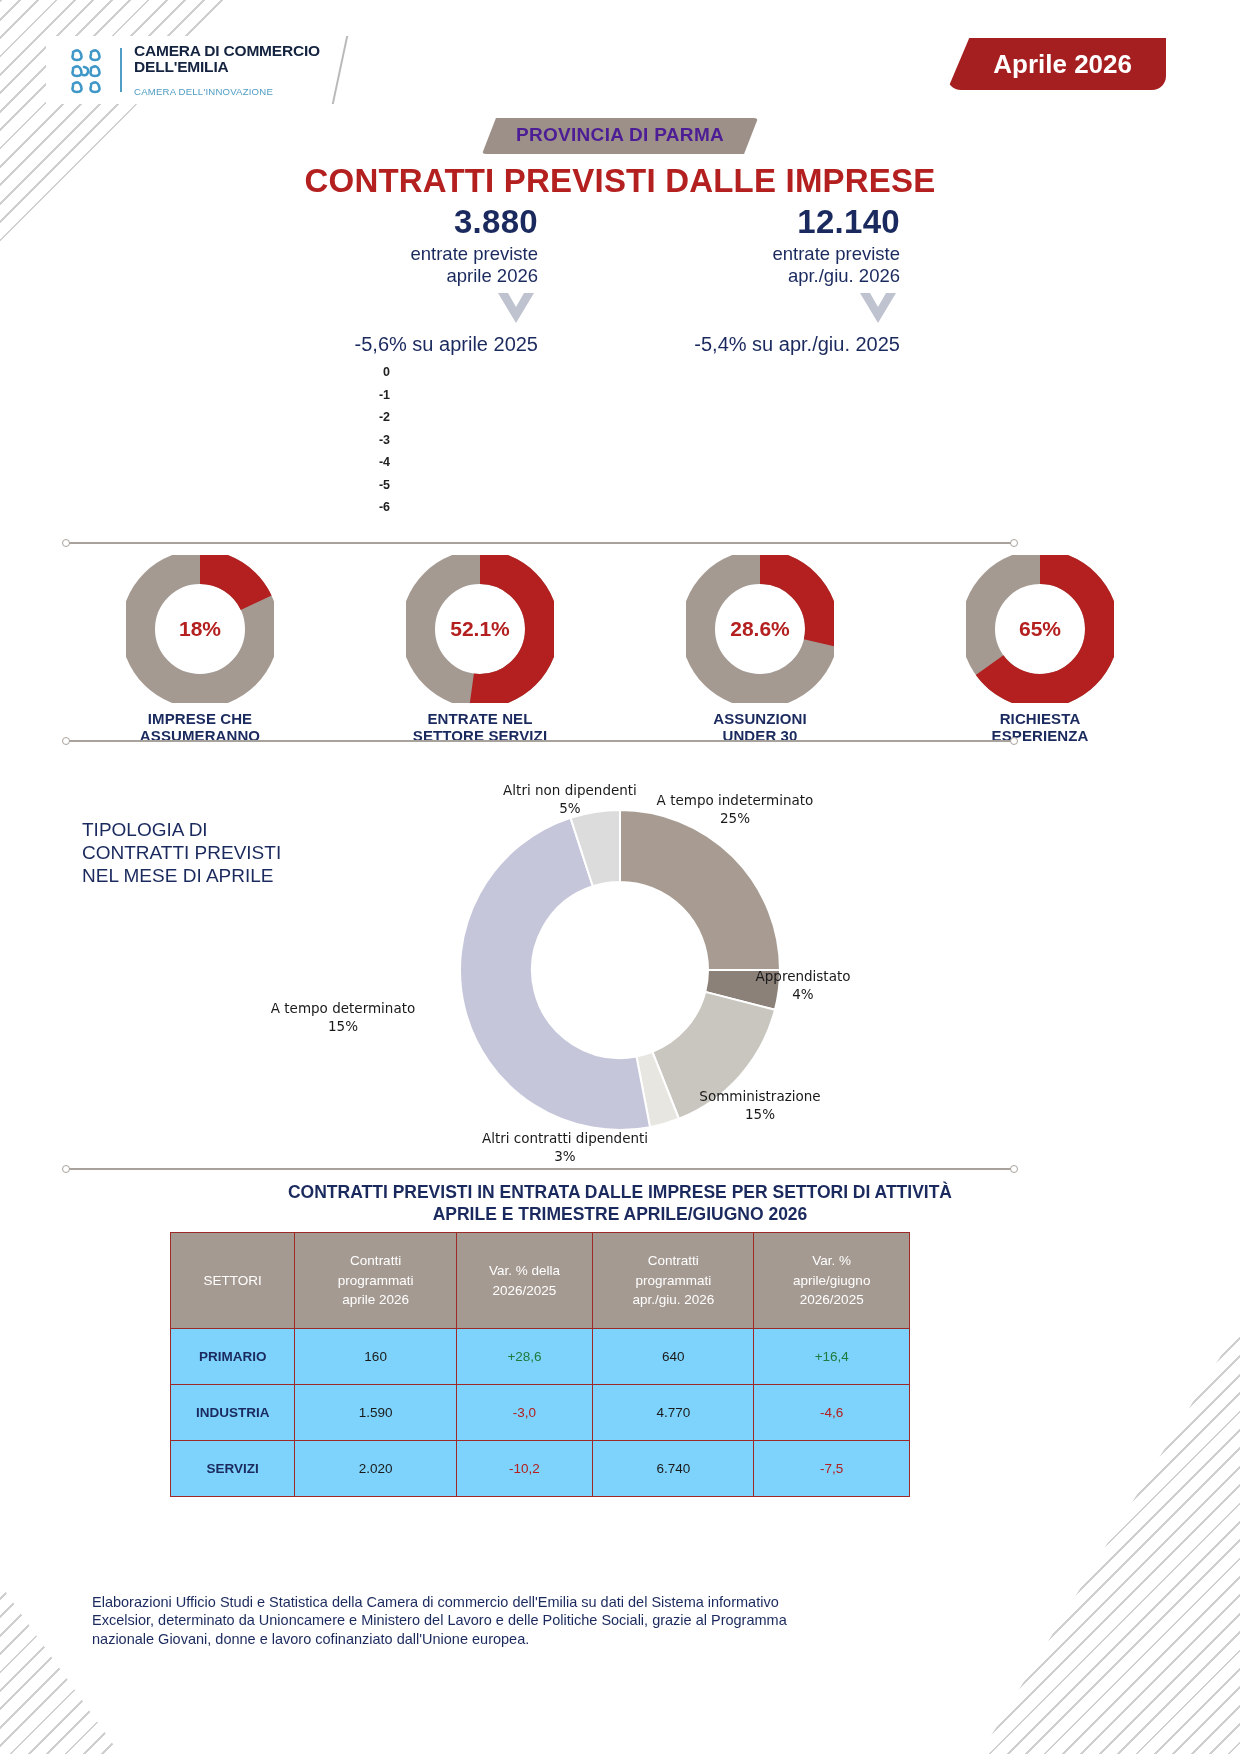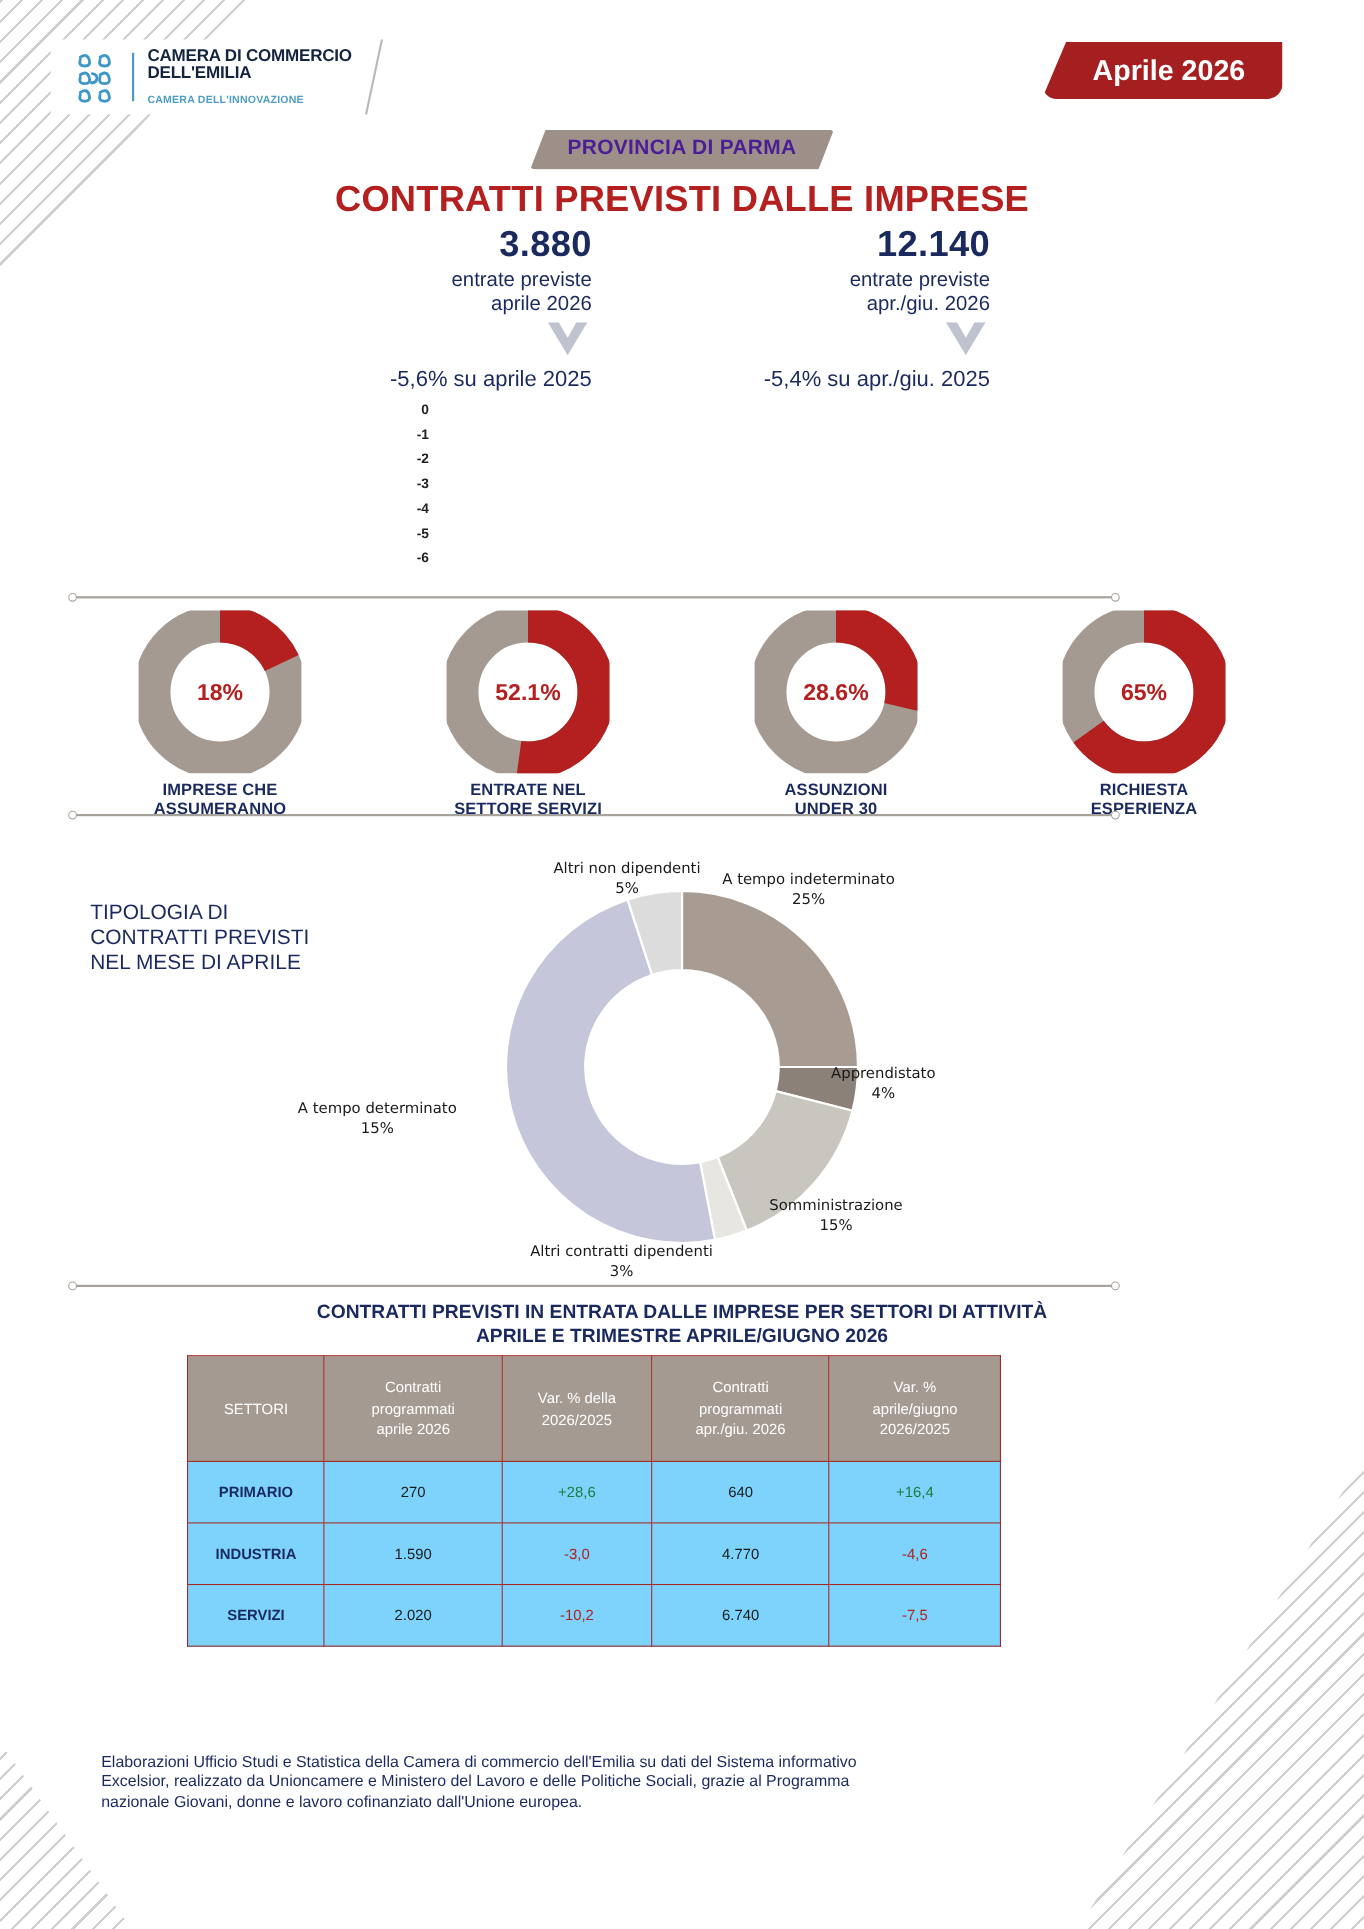--- a/index.html
+++ b/index.html
@@ -42,21 +42,21 @@
   .logo-plate::after{
     content:""; position:absolute; right:-1px; top:0; width:2px; height:100%;
     background:#b9b9b9;
     transform:skewX(-12deg);
   }
   .logo-mark { width:52px; height:52px; flex:0 0 52px; }
   .logo-sep { width:2px; height:44px; background:#4f9dc4; margin:0 12px 0 8px; }
   .logo-txt { line-height:1.02; }
   .logo-l1 { font-size:15.5px; font-weight:bold; letter-spacing:-0.2px; color:#14233f; }
   .logo-l2 { font-size:15.5px; font-weight:bold; letter-spacing:-0.2px; color:#14233f; }
-  .logo-l3 { font-size:9.6px; font-weight:bold; letter-spacing:0.2px; color:#4f9dc4; margin-top:13px;}
+  .logo-l3 { font-size:9.6px; font-weight:normal; letter-spacing:0.2px; color:#4f9dc4; margin-top:13px;}
 
   
   .month-badge{
     position:absolute; right:74px; top:38px; height:52px;
     background:#a61f20; color:#ffffff;
     font-size:26px; font-weight:bold;
     display:flex; align-items:center; padding:0 34px 0 46px;
     border-bottom-left-radius:14px; border-bottom-right-radius:14px;
     clip-path:polygon(22px 0, 100% 0, 100% 100%, 0 100%);
   }
@@ -354,21 +354,21 @@
       <th style="width:165px;">
         <div>Var. %</div>
         <div>aprile/giugno</div>
         <div>2026/2025</div>
       </th>
     </tr>
   </thead>
   <tbody id="tbl-body">
       <tr>
         <td class="sector">PRIMARIO</td>
-        <td>270</td>
+        <td>160</td>
         <td class="pos">+28,6</td>
         <td>640</td>
         <td class="pos">+16,4</td>
       </tr>
       <tr>
         <td class="sector">INDUSTRIA</td>
         <td>1.590</td>
         <td class="neg">-3,0</td>
         <td>4.770</td>
         <td class="neg">-4,6</td>
@@ -378,15 +378,15 @@
         <td>2.020</td>
         <td class="neg">-10,2</td>
         <td>6.740</td>
         <td class="neg">-7,5</td>
       </tr>
     </tbody>
 </table>
 
 <div class="footnote">
   <div>Elaborazioni Ufficio Studi e Statistica della Camera di commercio dell'Emilia su dati del Sistema informativo</div>
-  <div>Excelsior, realizzato da Unioncamere e Ministero del Lavoro e delle Politiche Sociali, grazie al Programma</div>
+  <div>Excelsior, determinato da Unioncamere e Ministero del Lavoro e delle Politiche Sociali, grazie al Programma</div>
   <div>nazionale Giovani, donne e lavoro cofinanziato dall'Unione europea.</div>
 </div>
 
 </body></html>

